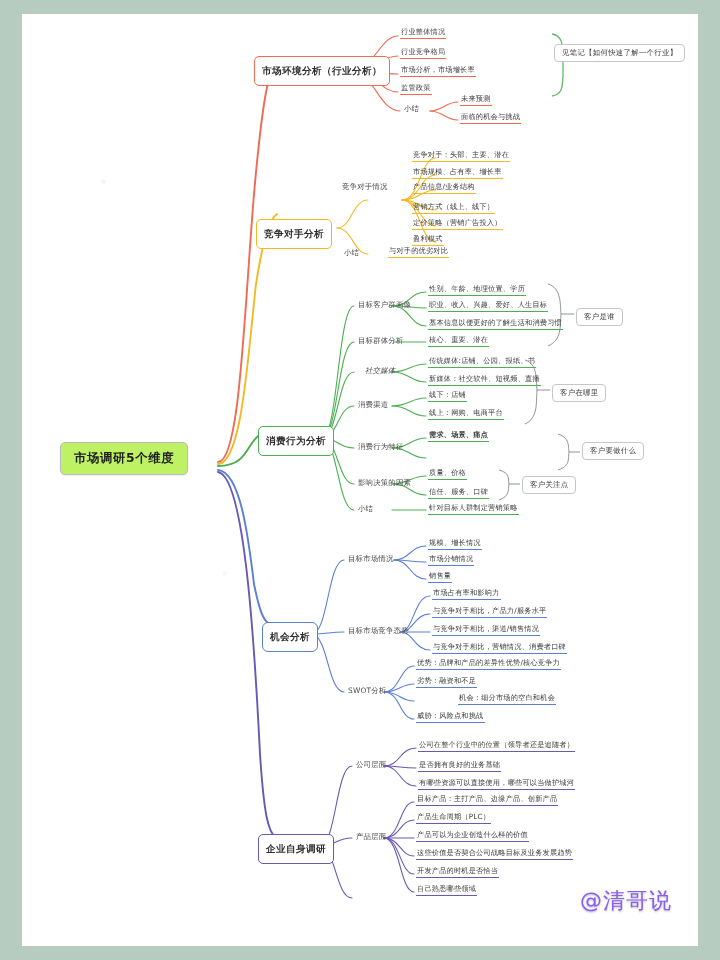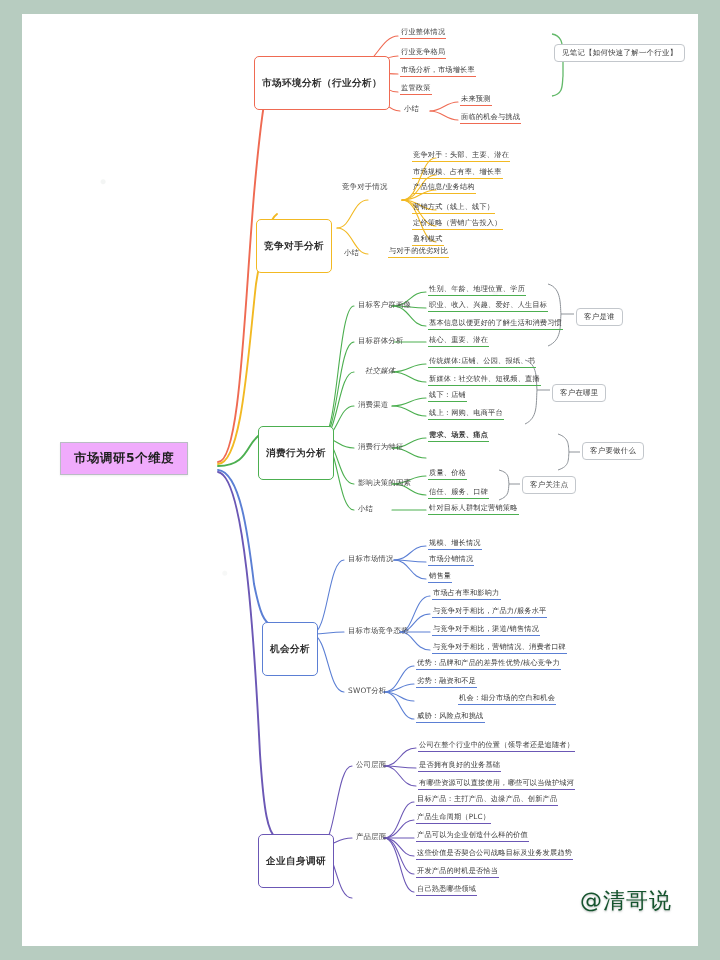--- a/index.html
+++ b/index.html
@@ -54,59 +54,59 @@
   }
 
   
   .branch {
     font-size: 9.6px;
     font-weight: bold;
     color: #2d2d2d;
     border: 1.3px solid #cfcfcf;
     border-radius: 5px;
     background: #fff;
-    padding: 20px 7px;
+    padding: 8px 7px;
     letter-spacing: 0.4px;
   }
   .branch.b-red    { border-color: #ef6a52; }
   .branch.b-yellow { border-color: #f2b923; }
   .branch.b-green  { border-color: #4caf50; }
-  .branch.b-blue   { border-color: #5b7fd4; }
+  .branch.b-blue   { border-color: #5b7fd4; border-radius: 6px; }
   .branch.b-purple { border-color: #6b57b5; }
 
   #root {
     position: absolute;
     left: 38px; top: 428px;
     font-size: 12.4px;
     font-weight: bold;
     color: #1f1f1f;
     border: 1.5px solid #b9bcc4;
-    border-radius: 0;
-    background: #f0abfc;
+    border-radius: 5px;
+    background: #bef264;
     padding: 7px 13px;
     letter-spacing: 0.6px;
     box-shadow: 0 1px 2px rgba(0,0,0,0.07);
   }
   
   .callout {
     position: absolute;
     font-size: 7.4px;
     color: #3c3c3c;
     border: 1px solid #c3c7cc;
     border-radius: 4px;
     background: #fff;
     padding: 3px 7px;
     white-space: nowrap;
     letter-spacing: 0.3px;
   }
   #watermark {
     position: absolute;
     right: 26px; bottom: 30px;
     font-size: 22px;
-    color: #14532d;
+    color: #8b5cf6;
     letter-spacing: 1px;
     text-shadow: 0 1px 2px rgba(120,130,125,0.55);
   }
 </style>
 </head>
 <body>
 
 <div id="page">
   <div id="paper-tex"></div>
 

